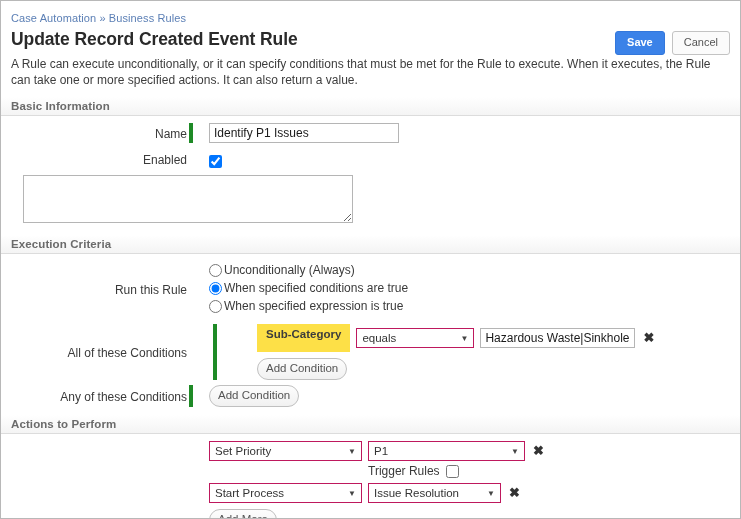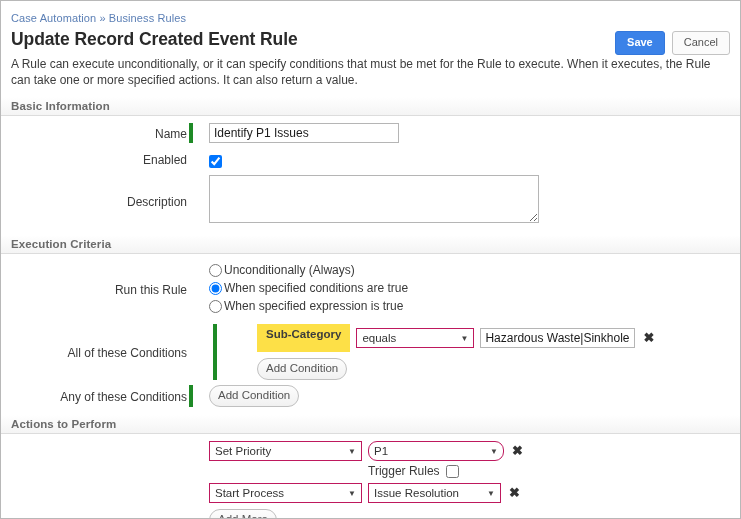--- a/index.html
+++ b/index.html
@@ -249,21 +249,20 @@
 
   <div class="form-row">
     <div class="form-label">Enabled</div>
     <div class="req-bar spacer"></div>
     <div class="field-wrap" style="padding-top:3px;">
       <input type="checkbox" checked="" style="">
     </div>
   </div>
 
   <div class="form-row">
-    <div class="form-label">Description</div>
     <div class="req-bar spacer"></div>
     <div class="field-wrap">
       <textarea rows="4" style="width: 330px; height: 48px;"></textarea>
     </div>
   </div>
 
   <div class="section-head">Execution Criteria</div>
 
   <div class="form-row">
     <div class="form-label">Run this Rule</div>
@@ -318,21 +317,21 @@
 
   <div class="form-row">
     <div class="form-label"></div>
     <div class="req-bar spacer"></div>
     <div class="field-wrap">
       <div class="cond-row">
         <div class="sel" style="width:153px;">
           <span>Set Priority</span>
           <span class="caret">▼</span>
         </div>
-        <div class="sel" style="width:136px;border-radius:9px;">
+        <div class="sel" style="width:157px;">
           <span>P1</span>
           <span class="caret">▼</span>
         </div>
         <span class="xbtn">✖</span>
       </div>
       <div class="trigger-line" style="margin-left:159px;">
         <span>Trigger Rules</span>
         <input type="checkbox" style="">
       </div>
     </div>

